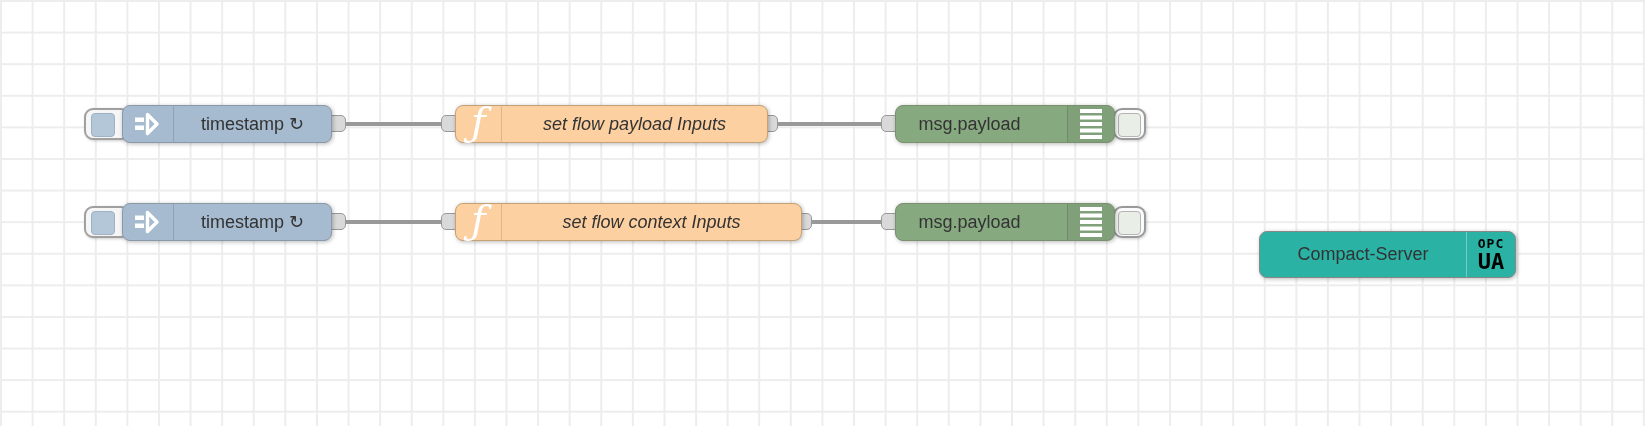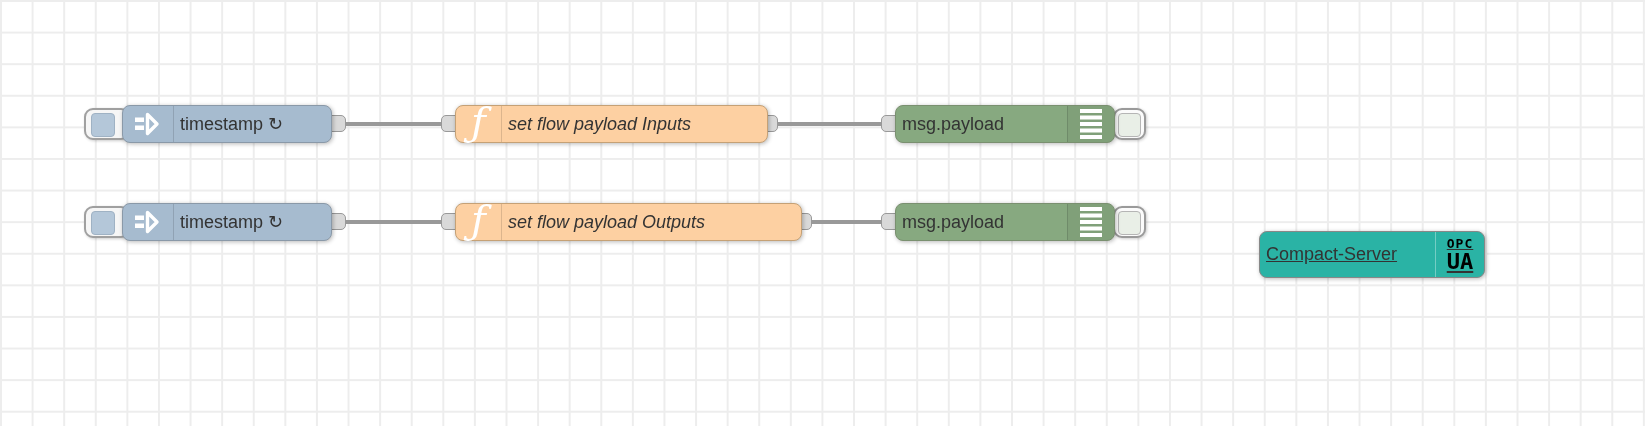--- a/index.html
+++ b/index.html
@@ -21,21 +21,21 @@
     position:absolute;width:20px;height:17px;background:#d9d9d9;
     border:1.5px solid #999;border-radius:5px;box-sizing:border-box;z-index:1;
   }
   .node{
     position:absolute;height:38px;border-radius:8px;box-sizing:border-box;
     display:flex;align-items:stretch;z-index:2;
     box-shadow:1px 1px 4px rgba(0,0,0,0.28);
     color:#333;font-size:18px;
   }
   .node .label{
-    flex:1;display:flex;align-items:center;
+    flex:1;display:flex;align-items:center;justify-content:center;
     white-space:nowrap;padding:0 6px;gap:5px;
   }
   .icon-section{
     display:flex;align-items:center;justify-content:center;flex:none;
   }
   .sep-r{border-right:1.5px solid rgba(0,0,0,0.13);}
   .sep-l{border-left:1.5px solid rgba(0,0,0,0.13);}
   
   .node.inject{background:#a6bbcf;border:1.5px solid #8a99a8;}
   .inject-btn{
@@ -149,41 +149,41 @@
         <span class="repeat">↻</span>
     </div>
   </div>
 
   <div class="port" style="left:441px;top:213px;"></div>
   <div class="port" style="left:792px;top:213px;"></div>
   <div class="node func" style="left:455px;top:203px;width:347px;">
     <div class="icon-section sep-r" style="width:45px;">
       <span class="func-glyph">ƒ</span>
     </div>
-    <div class="label">set flow payload Outputs</div>
+    <div class="label">set flow context Inputs</div>
   </div>
 
   <div class="port" style="left:881px;top:213px;"></div>
   <div class="debug-toggle" style="left:1113px;top:206px;">
     <div class="inner"></div>
   </div>
   <div class="node debug" style="left:895px;top:203px;width:220px;">
     <div class="label">msg.payload</div>
     <div class="icon-section sep-l" style="width:46px;">
       <svg width="24" height="30" viewBox="0 0 24 30">
         <rect x="1" y="0" width="22" height="4" fill="#fff"></rect>
         <rect x="1" y="6.5" width="22" height="4" fill="#fff"></rect>
         <rect x="1" y="13" width="22" height="4" fill="#fff"></rect>
         <rect x="1" y="19.5" width="22" height="4" fill="#fff"></rect>
         <rect x="1" y="26" width="22" height="4" fill="#fff"></rect>
       </svg>
     </div>
   </div>
 
-  <div class="node server" style="left:1259px;top:231px;width:226px;text-decoration:underline;">
+  <div class="node server" style="left:1259px;top:231px;width:257px;">
     <div class="label">Compact-Server</div>
     <div class="icon-section" style="width:48px;">
       <span class="opcua-badge">
         <span class="top">OPC</span>
         <span class="bottom">UA</span>
       </span>
     </div>
   </div>
 
 </div>

